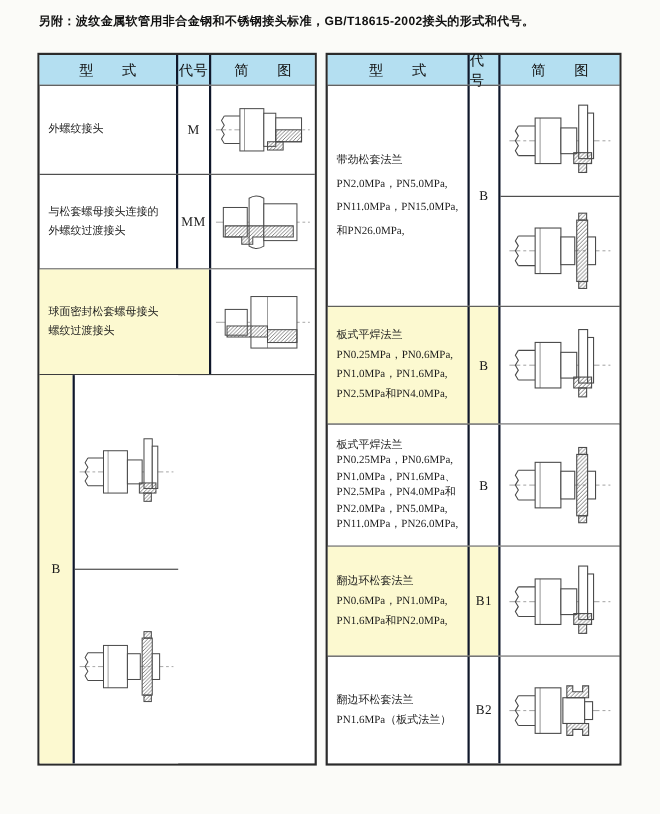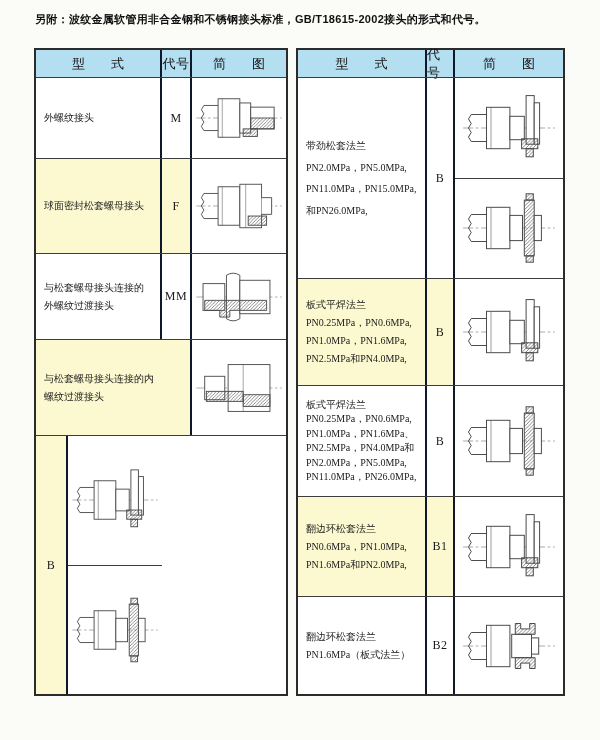--- a/index.html
+++ b/index.html
@@ -177,47 +177,36 @@
     <div class="cell code">M</div>
     <div class="cell diag">
         <div class="sub">
           <svg viewBox="0 0 110 80">
             <use href="#sym-m"></use>
           </svg>
         </div>
       </div>
   </div>
 
-  <div class="row" style="flex:0 0 94px">
-    <div class="cell type hl">球面密封松套螺母接头</div>
-    <div class="cell code hl">F</div>
-    <div class="cell diag">
-        <div class="sub">
-          <svg viewBox="0 0 110 80">
-            <use href="#sym-f"></use>
-          </svg>
-        </div>
-      </div>
-  </div>
 
   <div class="row" style="flex:0 0 85px">
     <div class="cell type">与松套螺母接头连接的
 外螺纹过渡接头</div>
     <div class="cell code">MM</div>
     <div class="cell diag">
         <div class="sub">
           <svg viewBox="0 0 110 80">
             <use href="#sym-mm"></use>
           </svg>
         </div>
       </div>
   </div>
 
   <div class="row" style="flex:0 0 95px">
-    <div class="cell type hl">与松套螺母接头连接的内
+    <div class="cell type hl">球面密封松套螺母接头
 螺纹过渡接头</div>
     <div class="cell diag">
         <div class="sub">
           <svg viewBox="0 0 110 80">
             <use href="#sym-mf"></use>
           </svg>
         </div>
       </div>
   </div>
 

